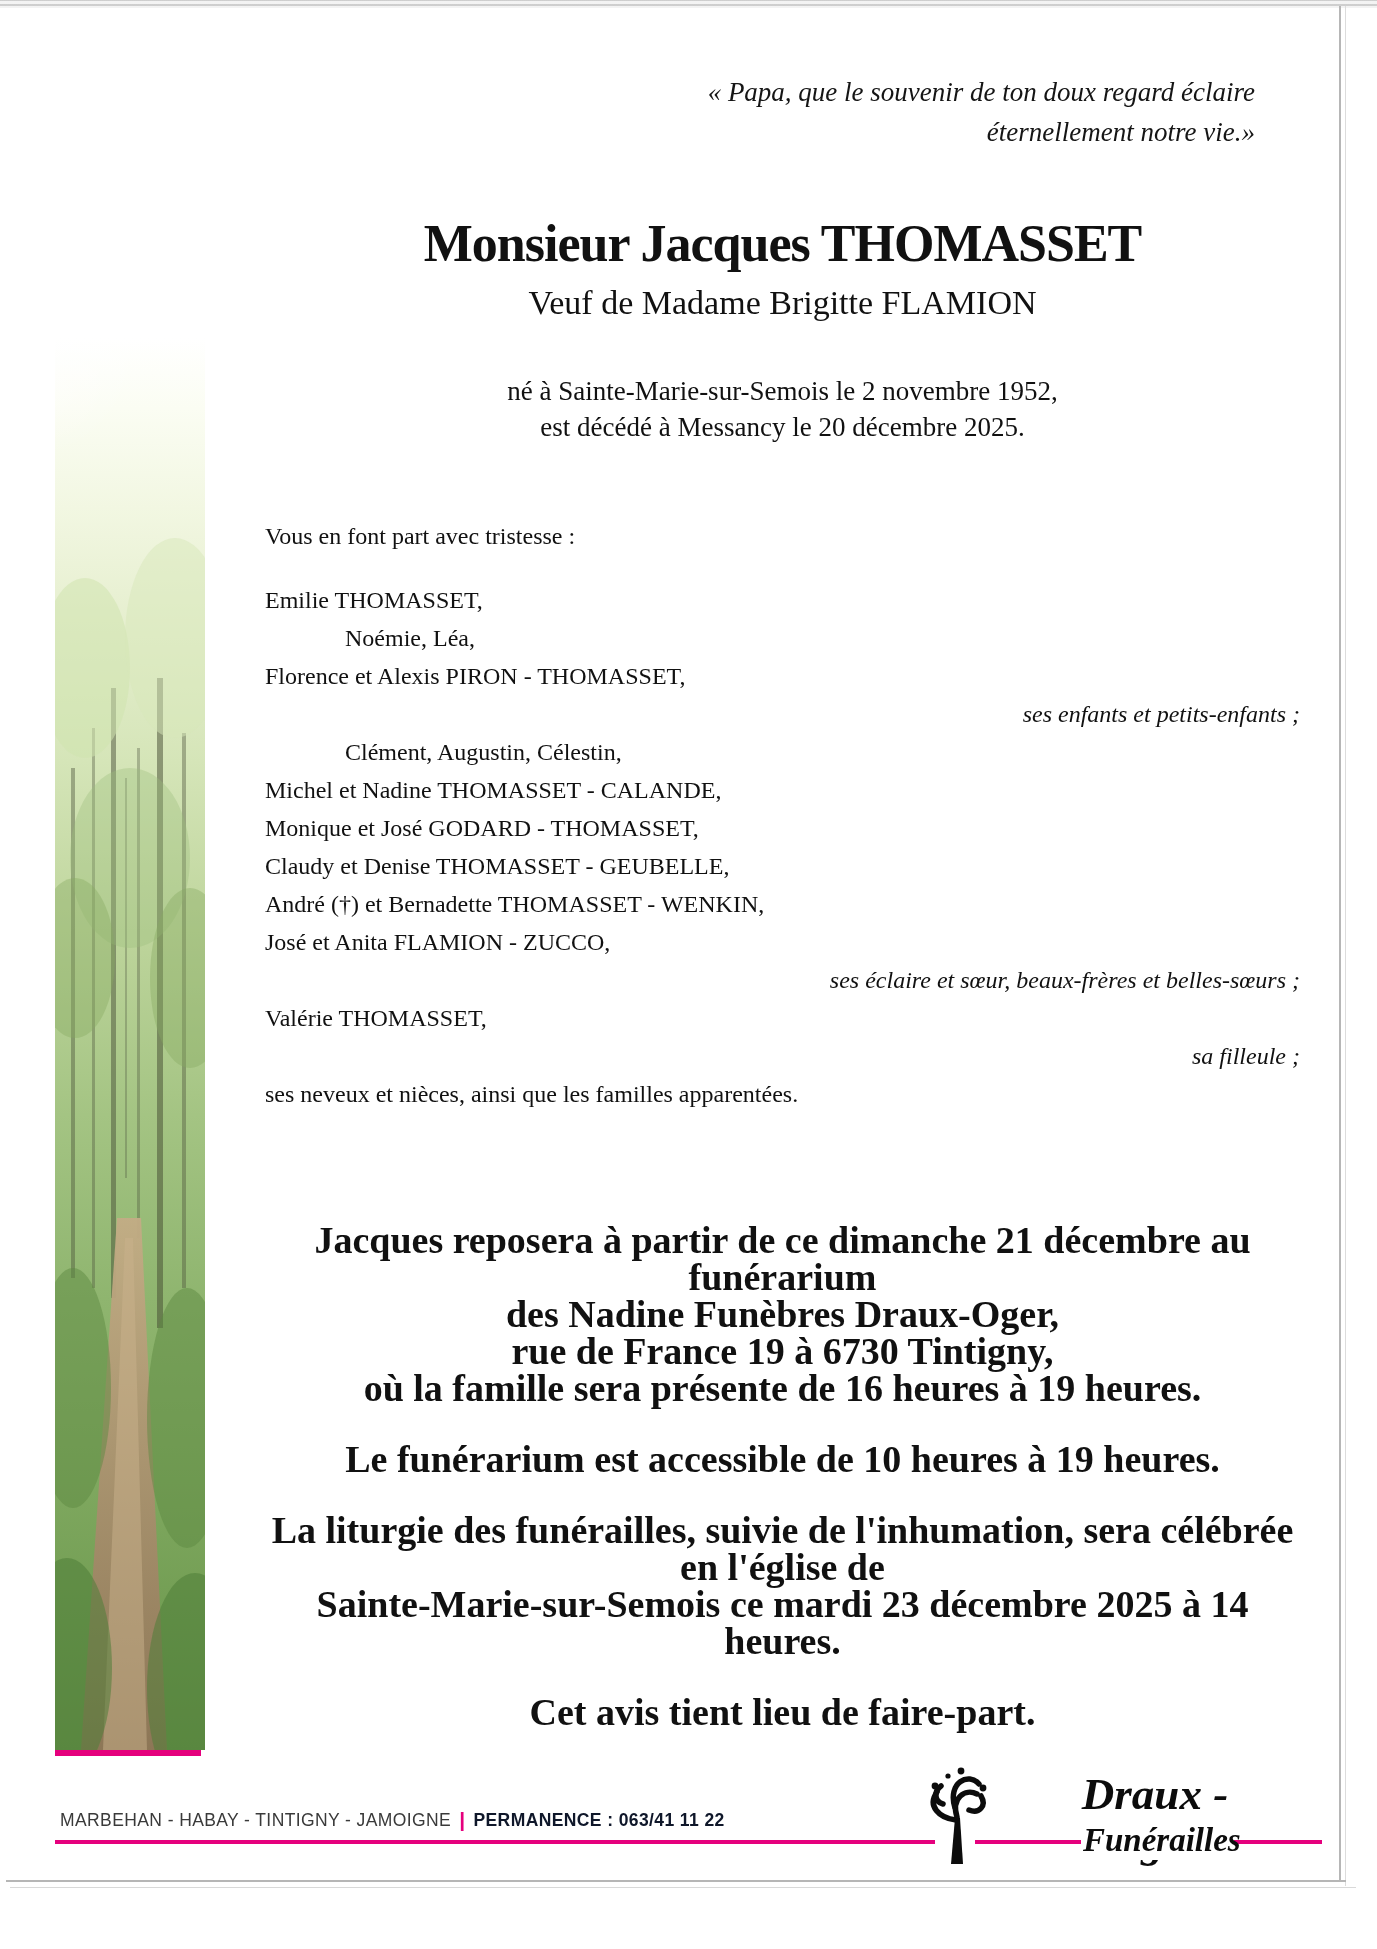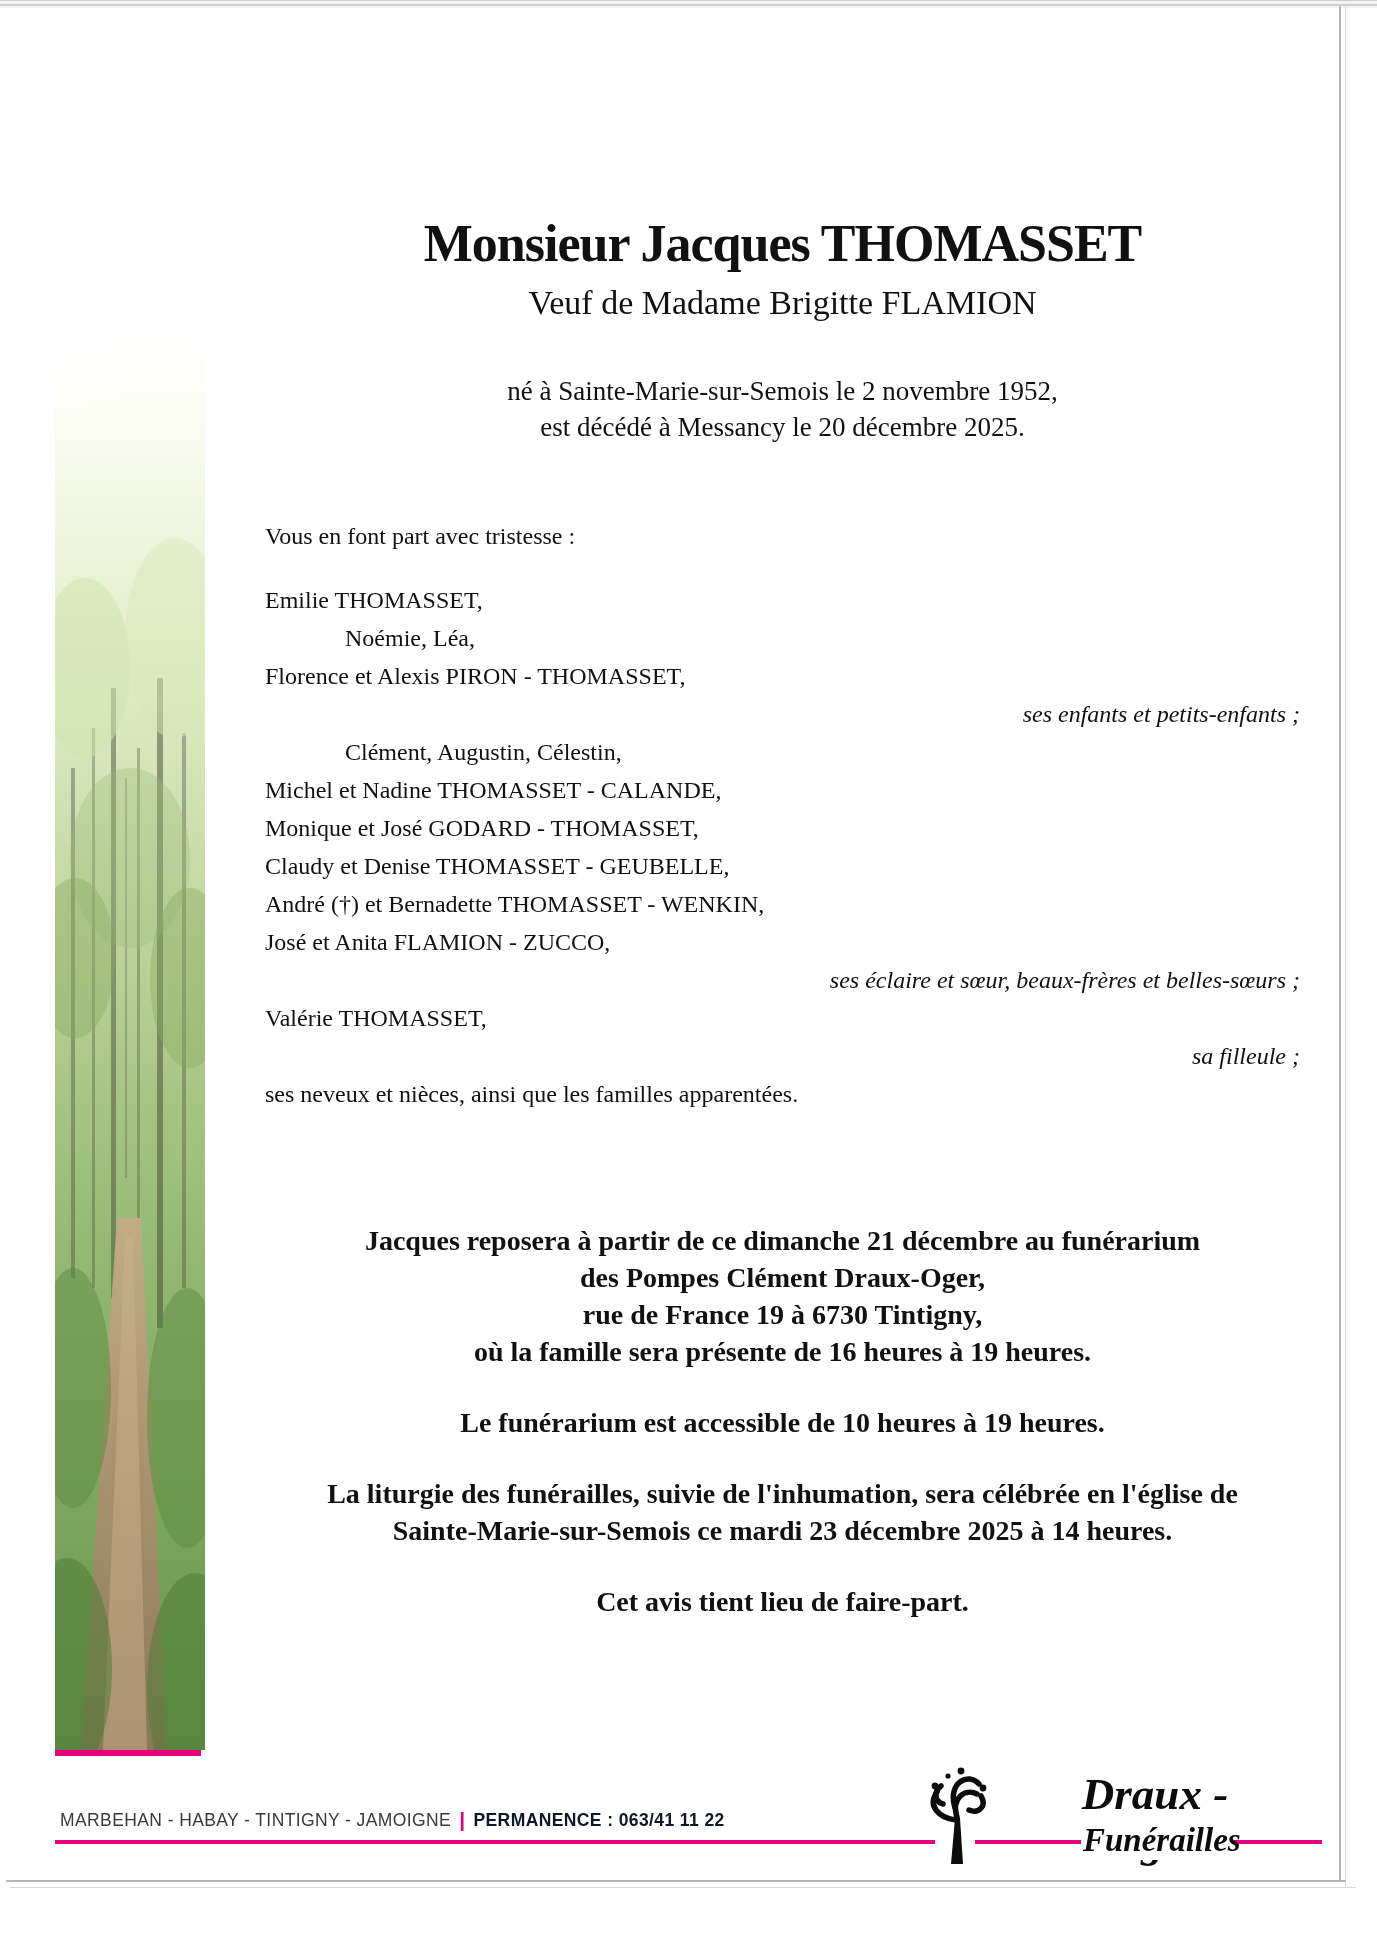--- a/index.html
+++ b/index.html
@@ -32,21 +32,21 @@
 
   
   .family{position:absolute;left:265px;top:517px;width:1035px;font-size:24px;line-height:38px;}
   .family .intro{margin-bottom:26px;}
   .family .row{height:38px;white-space:nowrap;}
   .family .indent{padding-left:80px;}
   .family .relation{text-align:right;font-style:italic;}
 
   
   .ceremony{position:absolute;left:265px;top:1222px;width:1035px;text-align:center;
-    font-weight:bold;font-size:28px;line-height:37px;}
+    font-weight:bold;font-size:38px;line-height:37px;}
   .ceremony .par{margin-bottom:34px;}
 
   
   .footer-left{position:absolute;left:60px;top:1808px;font-family:"Liberation Sans", sans-serif;
     font-size:17.5px;letter-spacing:.4px;color:#3a3a3a;white-space:nowrap;}
   .footer-left .sep{color:#e5007d;font-weight:bold;padding:0 8px;font-size:21px;vertical-align:-1px;}
   .footer-left .perm{font-weight:bold;color:#0f172a;}
   .rule-main{position:absolute;left:55px;top:1840px;width:880px;height:4px;background:#e5007d;}
   .rule-a{position:absolute;left:975px;top:1840px;width:106px;height:4px;background:#e5007d;}
   .rule-b{position:absolute;left:1234px;top:1840px;width:88px;height:4px;background:#e5007d;}
@@ -60,20 +60,24 @@
 <body>
 
 <div class="page">
 
   <div class="scan-top"></div>
   <div class="scan-right"></div>
   <div class="scan-right2"></div>
   <div class="scan-bottom"></div>
   <div class="scan-bottom2"></div>
 
+  <div class="quote">
+    <div>« Papa, que le souvenir de ton doux regard éclaire</div>
+    <div>éternellement notre vie.»</div>
+  </div>
 
   <div class="header">
     <div class="title">Monsieur Jacques THOMASSET</div>
     <div class="subtitle">Veuf de Madame Brigitte FLAMION</div>
     <div class="vitals">
       <div>né à Sainte-Marie-sur-Semois le 2 novembre 1952,</div>
       <div>est décédé à Messancy le 20 décembre 2025.</div>
     </div>
   </div>
 
@@ -140,21 +144,21 @@
     <div class="row">José et Anita FLAMION - ZUCCO,</div>
     <div class="row relation">ses éclaire et sœur, beaux-frères et belles-sœurs ;</div>
     <div class="row">Valérie THOMASSET,</div>
     <div class="row relation">sa filleule ;</div>
     <div class="row">ses neveux et nièces, ainsi que les familles apparentées.</div>
   </div>
 
   <div class="ceremony">
     <div class="par">
       <div>Jacques reposera à partir de ce dimanche 21 décembre au funérarium</div>
-      <div>des Pompes Clément Draux-Oger,</div>
+      <div>des Nadine Funèbres Draux-Oger,</div>
       <div>rue de France 19 à 6730 Tintigny,</div>
       <div>où la famille sera présente de 16 heures à 19 heures.</div>
     </div>
     <div class="par">
       <div>Le funérarium est accessible de 10 heures à 19 heures.</div>
     </div>
     <div class="par">
       <div>La liturgie des funérailles, suivie de l'inhumation, sera célébrée en l'église de</div>
       <div>Sainte-Marie-sur-Semois ce mardi 23 décembre 2025 à 14 heures.</div>
     </div>

